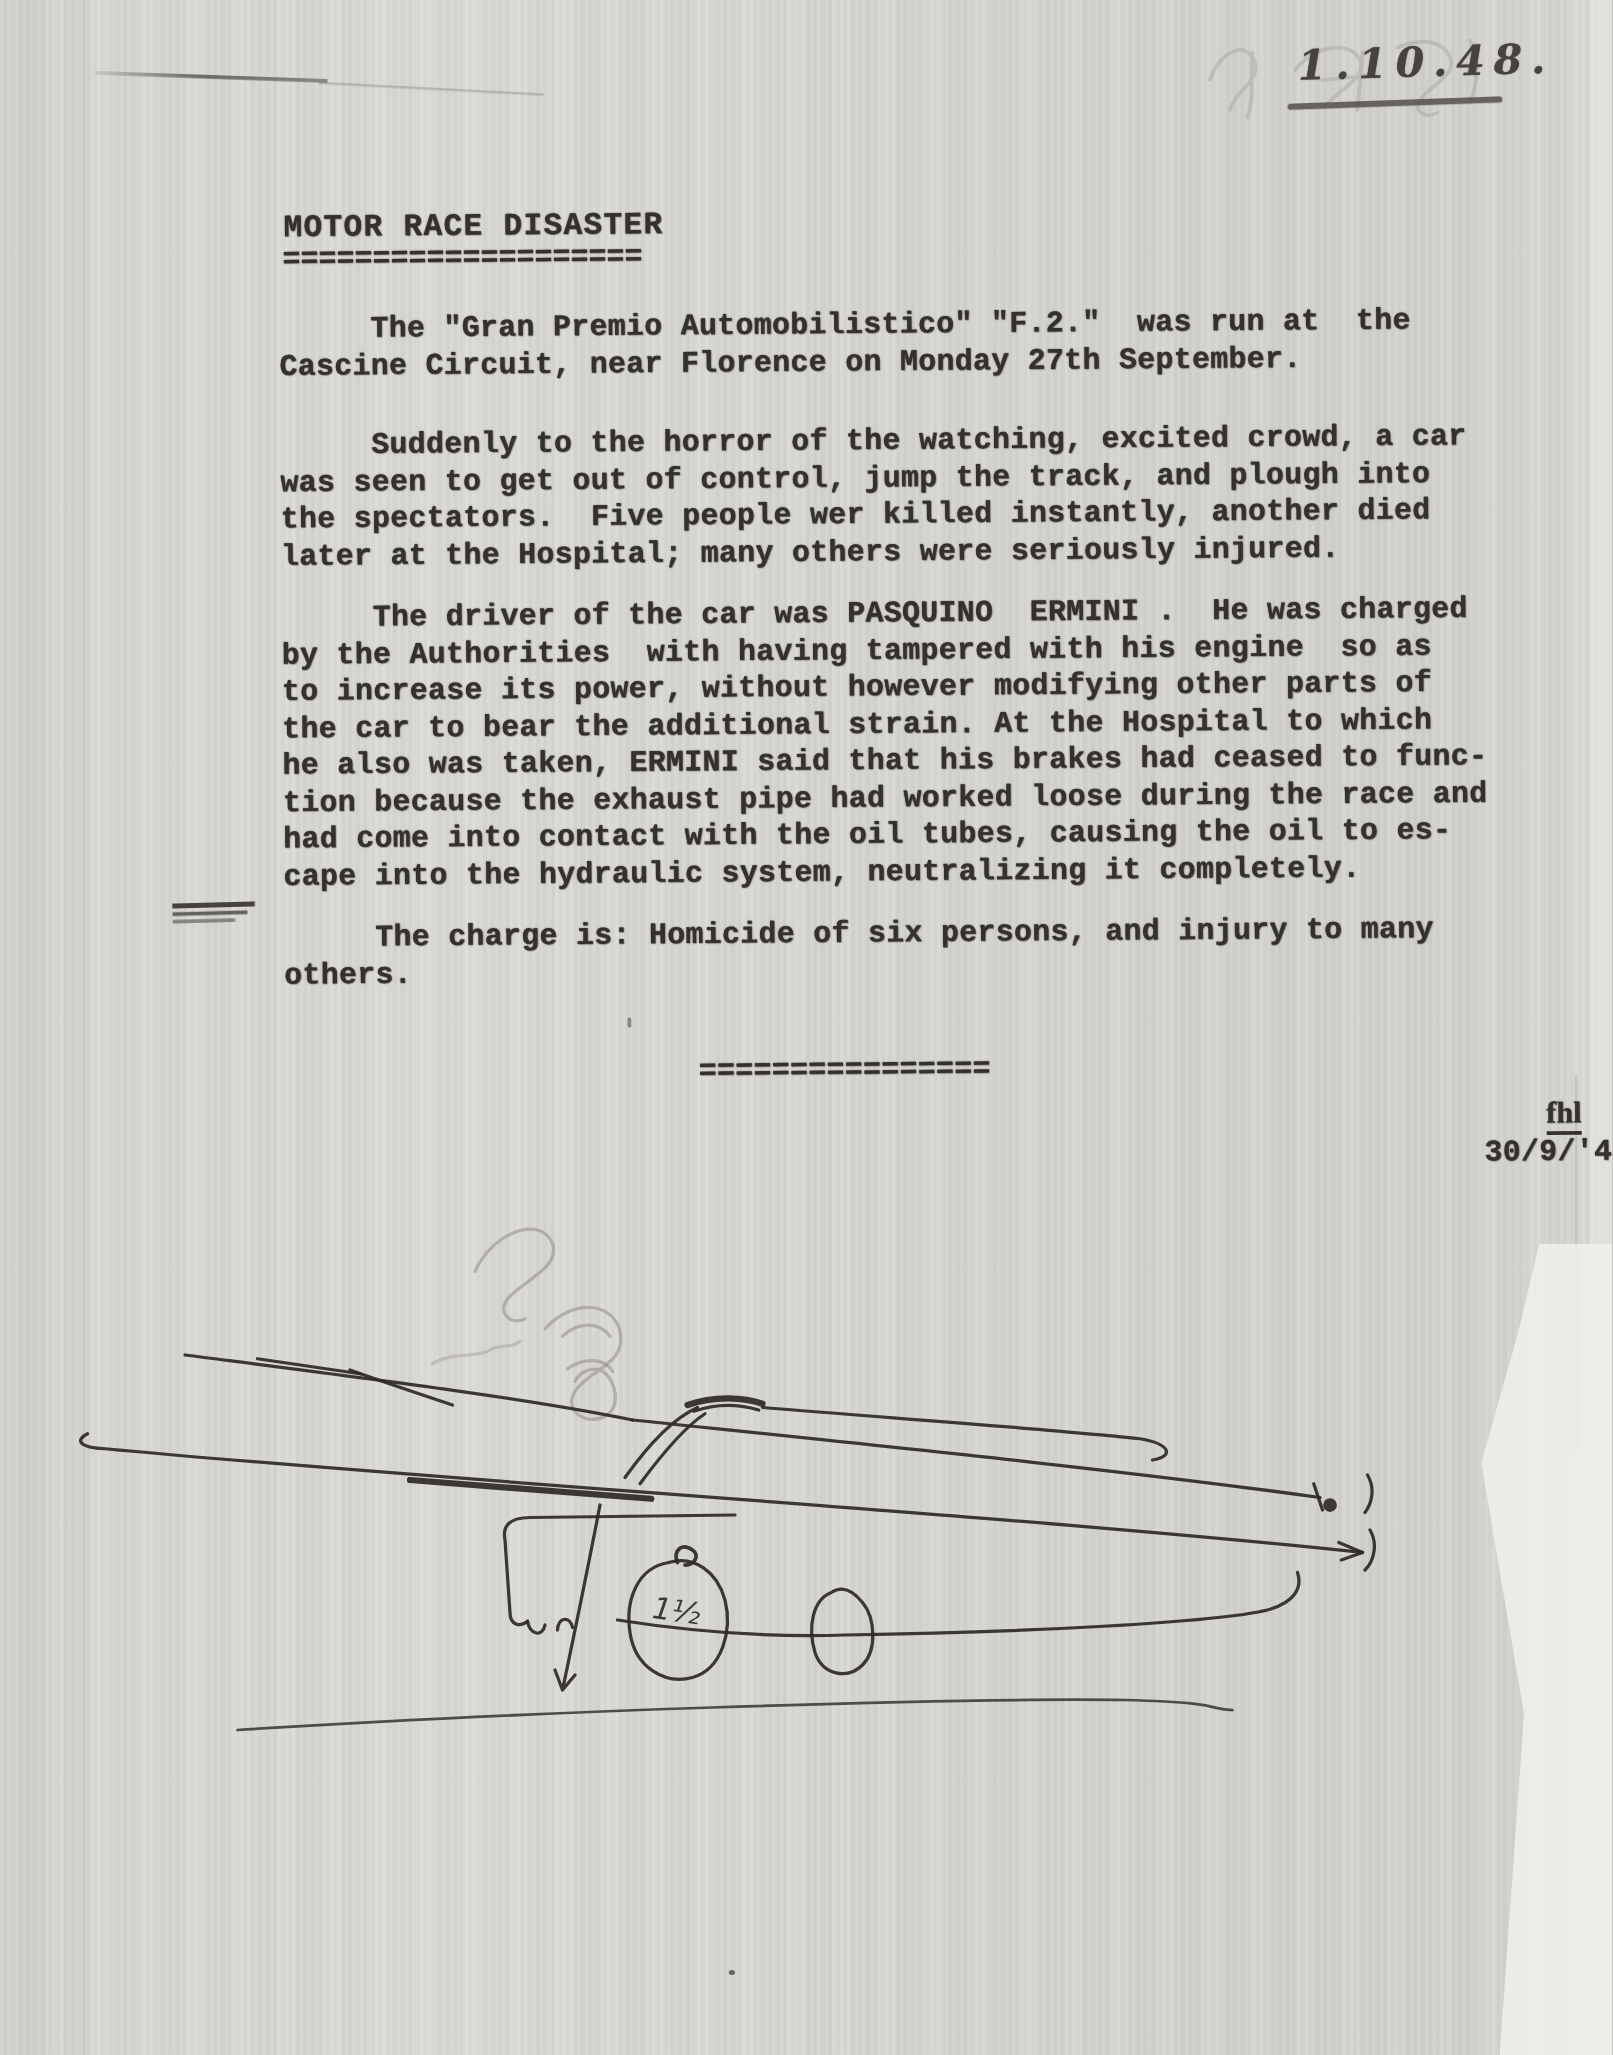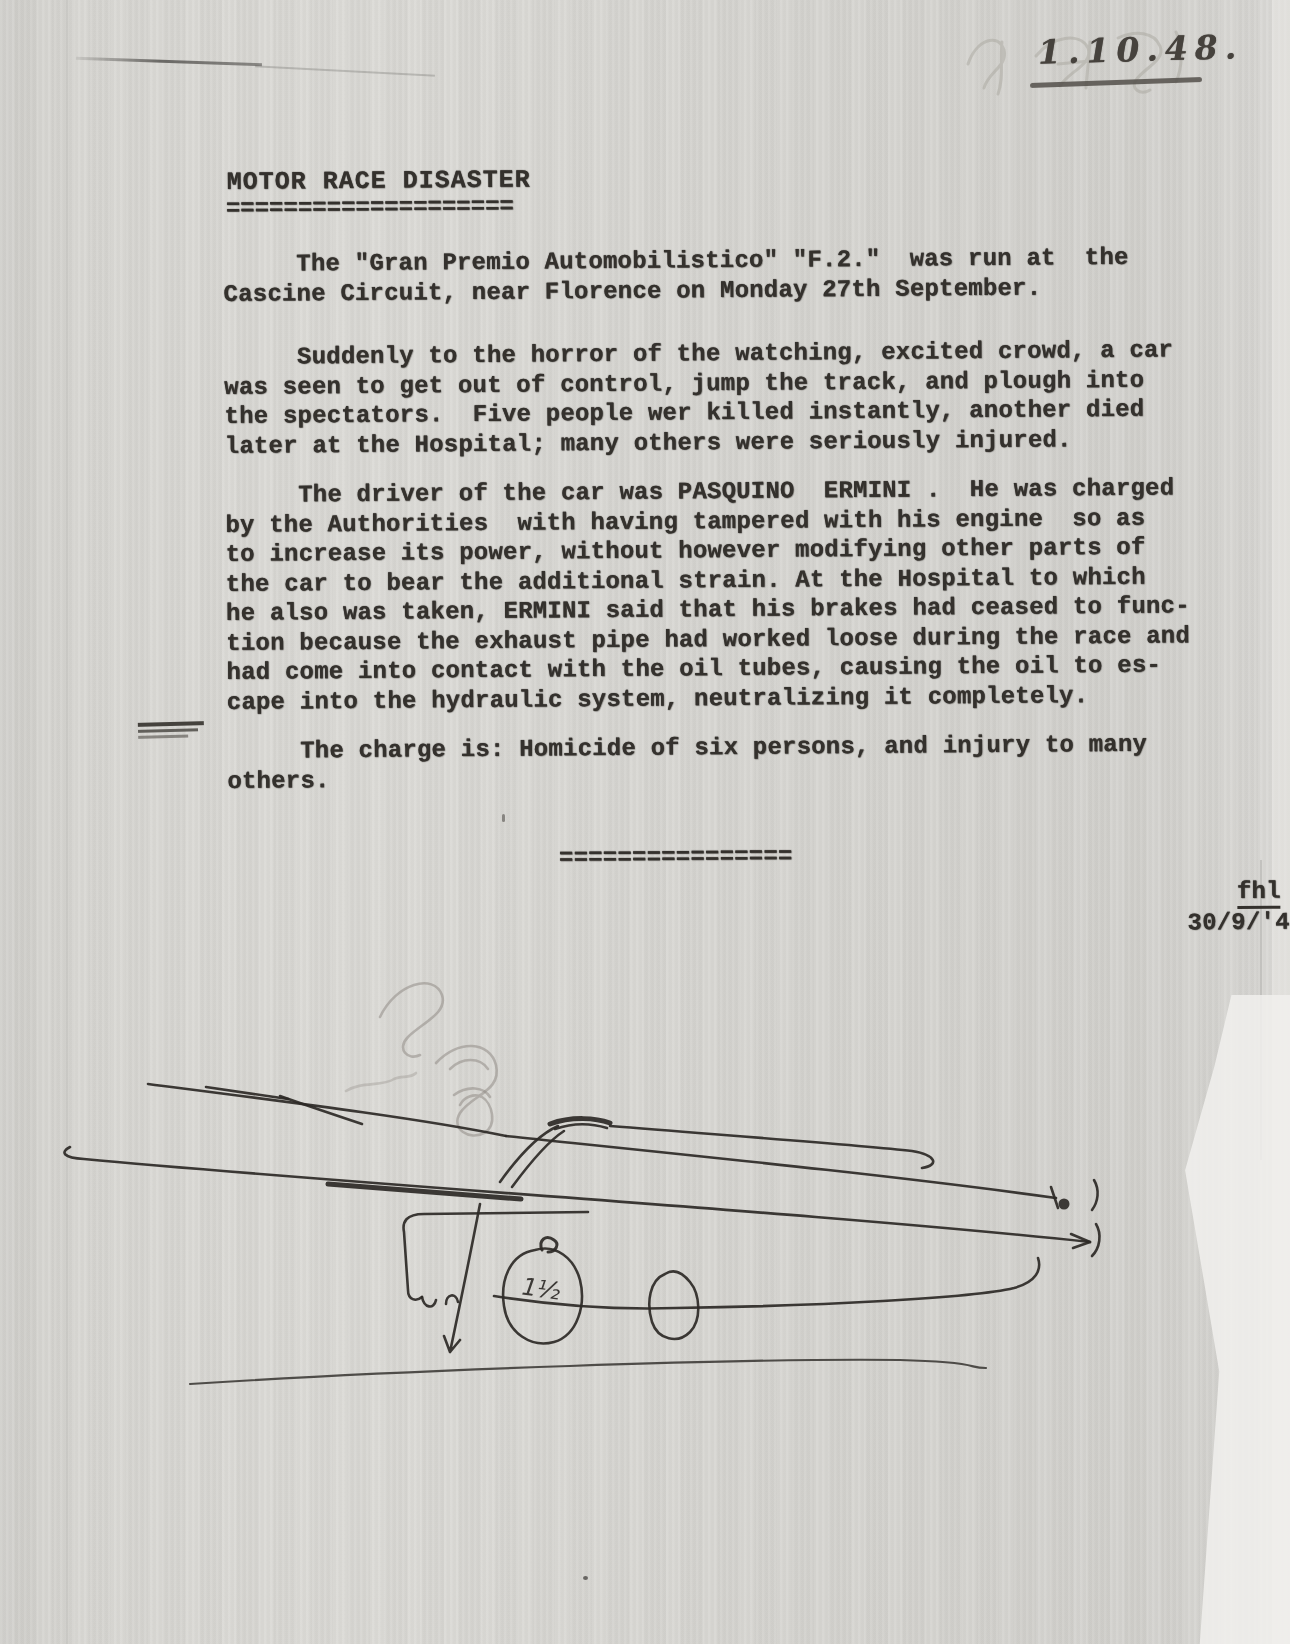--- a/index.html
+++ b/index.html
@@ -83,21 +83,21 @@
 he also was taken, ERMINI said that his brakes had ceased to func-
 tion because the exhaust pipe had worked loose during the race and
 had come into contact with the oil tubes, causing the oil to es-
 cape into the hydraulic system, neutralizing it completely.</div>
     <div class="typed" style="left:225px;top:737px;">     The charge is: Homicide of six persons, and injury to many
 others.</div>
 
     <div class="typed" style="left:556px;top:846px;">================</div>
 
     <div class="typed" style="left:1146px;top:855px;">
-      <span style="border-bottom:3px solid #34312d;padding-bottom:1px;">fhl</span>
+      <span style="border-bottom:3px solid #34312d;padding-bottom:1px;font-family:Liberation Serif, serif;">fhl</span>
     </div>
     <div class="typed" style="left:1184px;top:888px;margin-top:28px;">30/9/'48</div>
   </div>
 
   <svg style="left:338px;top:945px;" width="240" height="200" viewBox="0 0 240 200">
     <path class="pencil" d="M42,72 C58,38 96,28 104,50 C110,68 84,78 70,92 C58,104 70,116 82,110"></path>
     <path class="pencil" d="M98,118 C120,94 152,96 158,120 C164,146 134,150 122,168 C112,184 132,196 146,188 C160,180 154,158 144,152 C136,148 126,152 122,160"></path>
     <path class="pencil" d="M112,124 C124,112 142,112 150,124 M116,150 C130,140 146,142 152,152"></path>
     <path class="pencil" style="opacity:.35" d="M8,146 C24,136 44,142 56,134 C64,130 72,134 78,128"></path>
   </svg>

